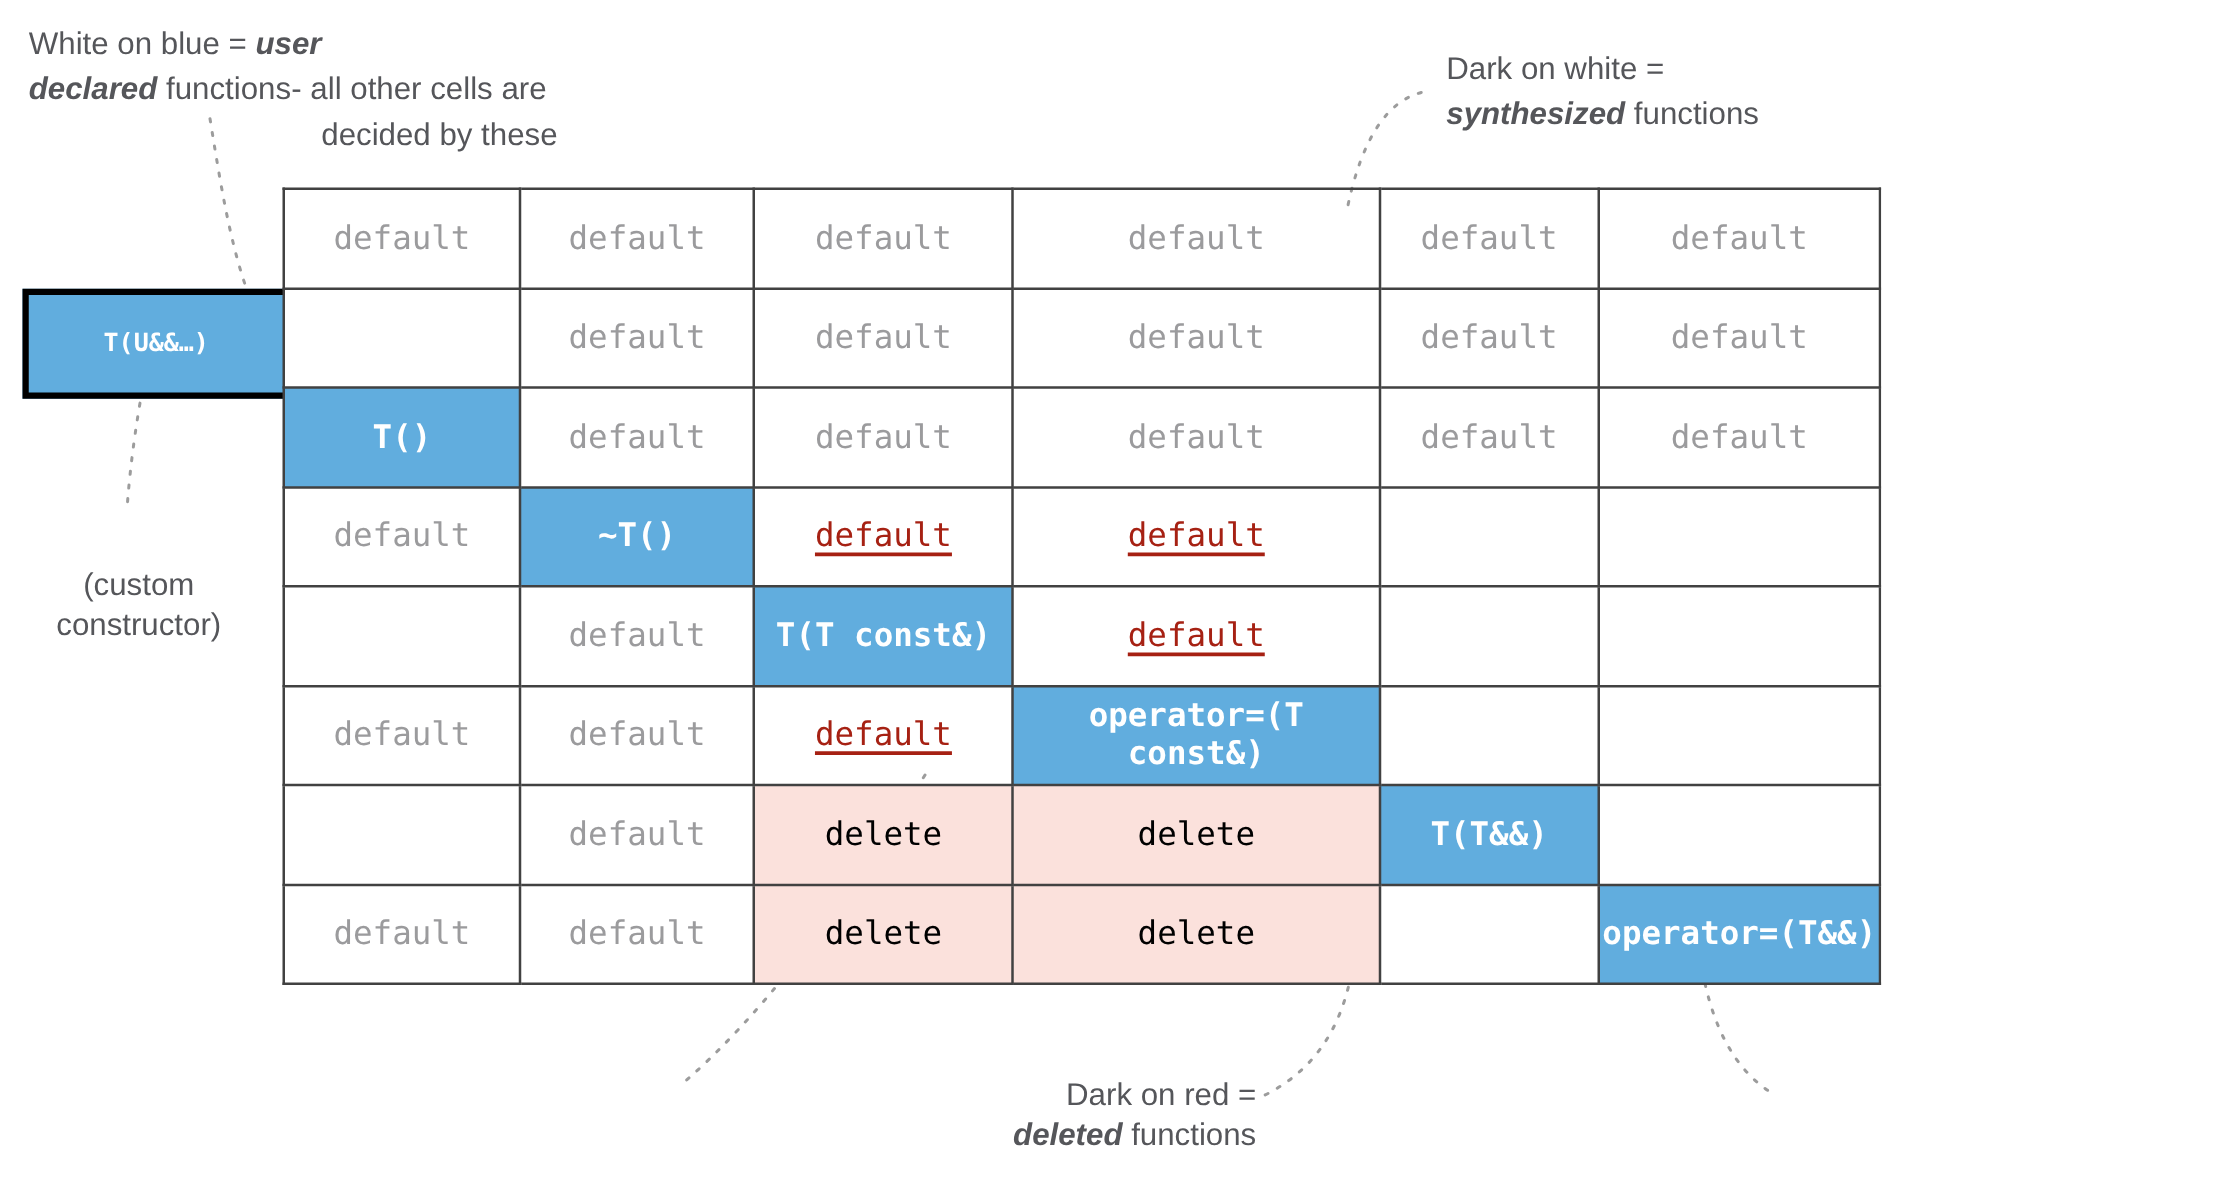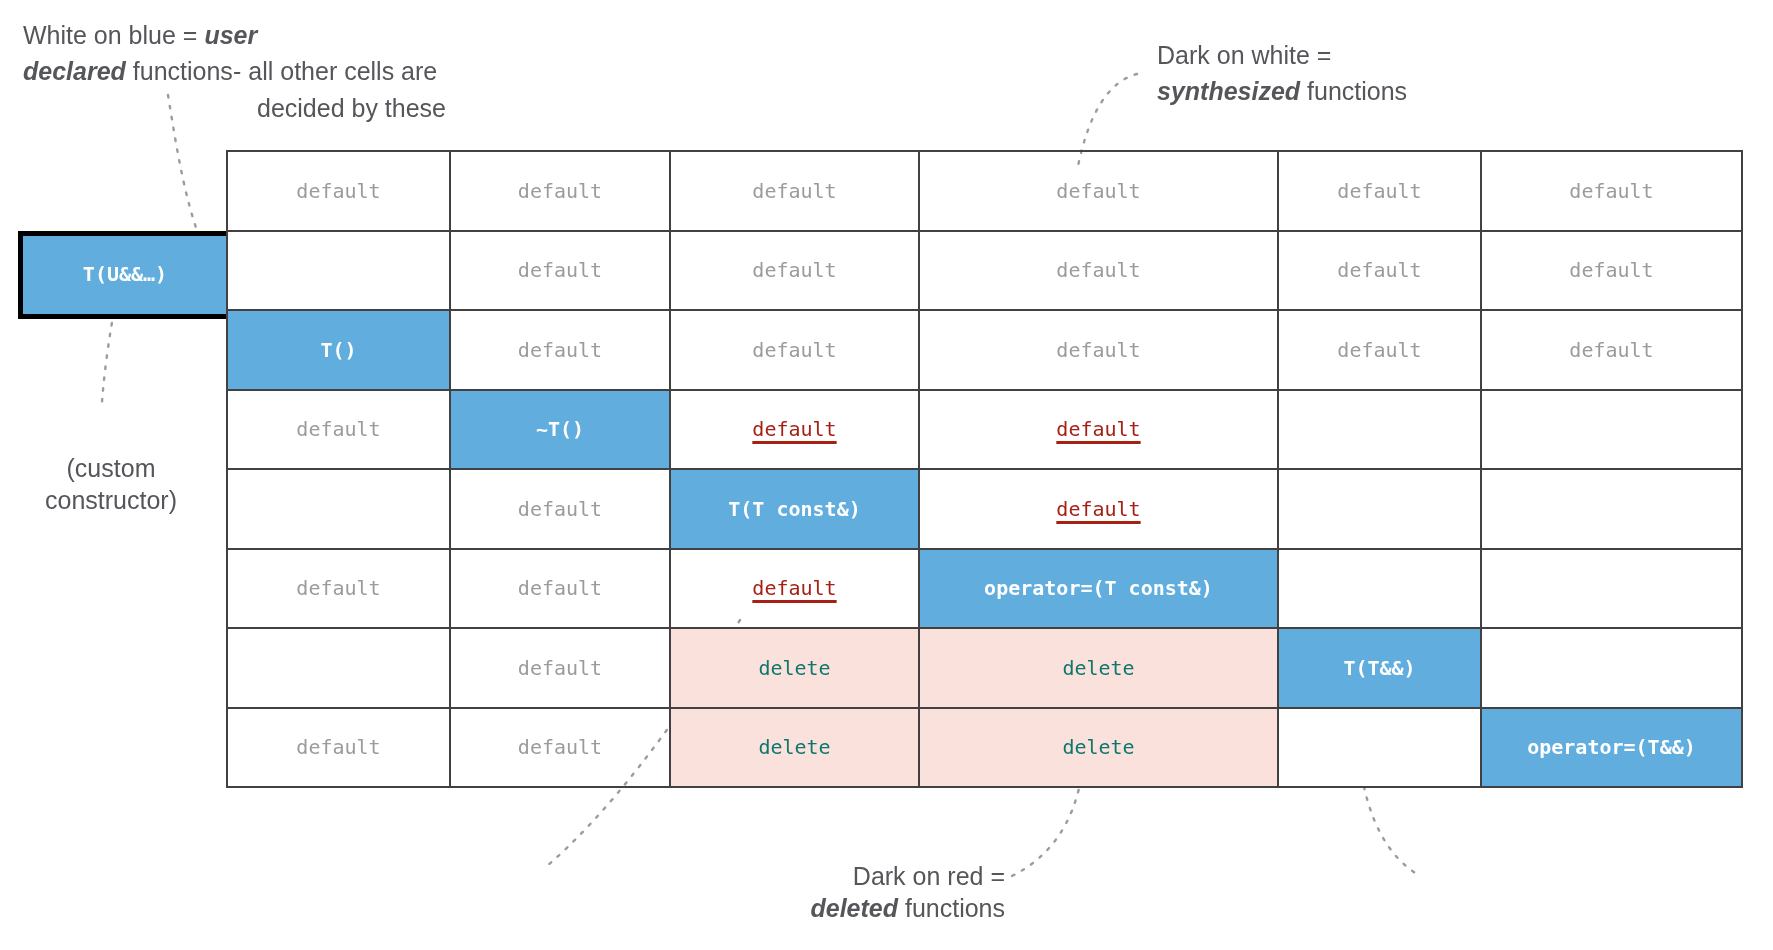--- a/index.html
+++ b/index.html
@@ -1,36 +1,36 @@
 <!DOCTYPE html>
 <html><head>
 <meta charset="utf-8">
 <style>
   html,body{margin:0;padding:0;background:#ffffff;}
-  .canvas{position:relative;width:1773px;height:950px;background:#ffffff;overflow:hidden;
+  .canvas{position:relative;width:1505px;height:950px;background:#ffffff;overflow:hidden;
           font-family:"Liberation Sans",sans-serif;color:#55565a;}
   
   .ann{position:absolute;font-size:25px;line-height:36px;color:#55565a;white-space:nowrap;}
   .ann .em{font-weight:bold;font-style:italic;}
   .ann.centered{text-align:center;white-space:normal;line-height:32px;margin-top:45px;}
   .ann.rightal{text-align:right;line-height:32px;}
   .ann.lh32{line-height:32px;}
   
   svg.connectors{position:absolute;left:0;top:0;pointer-events:none;}
   svg.connectors path{fill:none;stroke:#9c9c9c;stroke-width:2.4;
        stroke-dasharray:2.5 8.5;stroke-linecap:round;}
   
   table.smf{position:absolute;left:226px;top:150px;border-collapse:collapse;table-layout:fixed;}
   table.smf td{border:2px solid #414141;height:77.5px;text-align:center;vertical-align:middle;
-       font-family:"DejaVu Sans Mono",monospace;font-size:20px;padding:0;}
+       font-family:"DejaVu Sans Mono",monospace;font-size:26px;padding:0;}
   td.synth{color:#9b9b9d;}
   td.user{background:#61adde;color:#ffffff;font-weight:bold;}
   td.deprecated{color:#a62113;text-decoration:underline;text-underline-offset:5px;
        text-decoration-thickness:2.5px;}
-  td.deleted{background:#fbe1dc;color:#0f766e;}
+  td.deleted{background:#fbe1dc;color:#000000;}
   td.empty{background:#ffffff;}
   
   .ext-cell{position:absolute;left:18px;top:231px;width:204px;height:77.5px;
        background:#61adde;border:5px solid #000000;color:#fff;font-weight:bold;
        font-family:"DejaVu Sans Mono",monospace;font-size:20px;text-align:center;
        line-height:77.5px;}
 </style>
 </head>
 <body>
 

